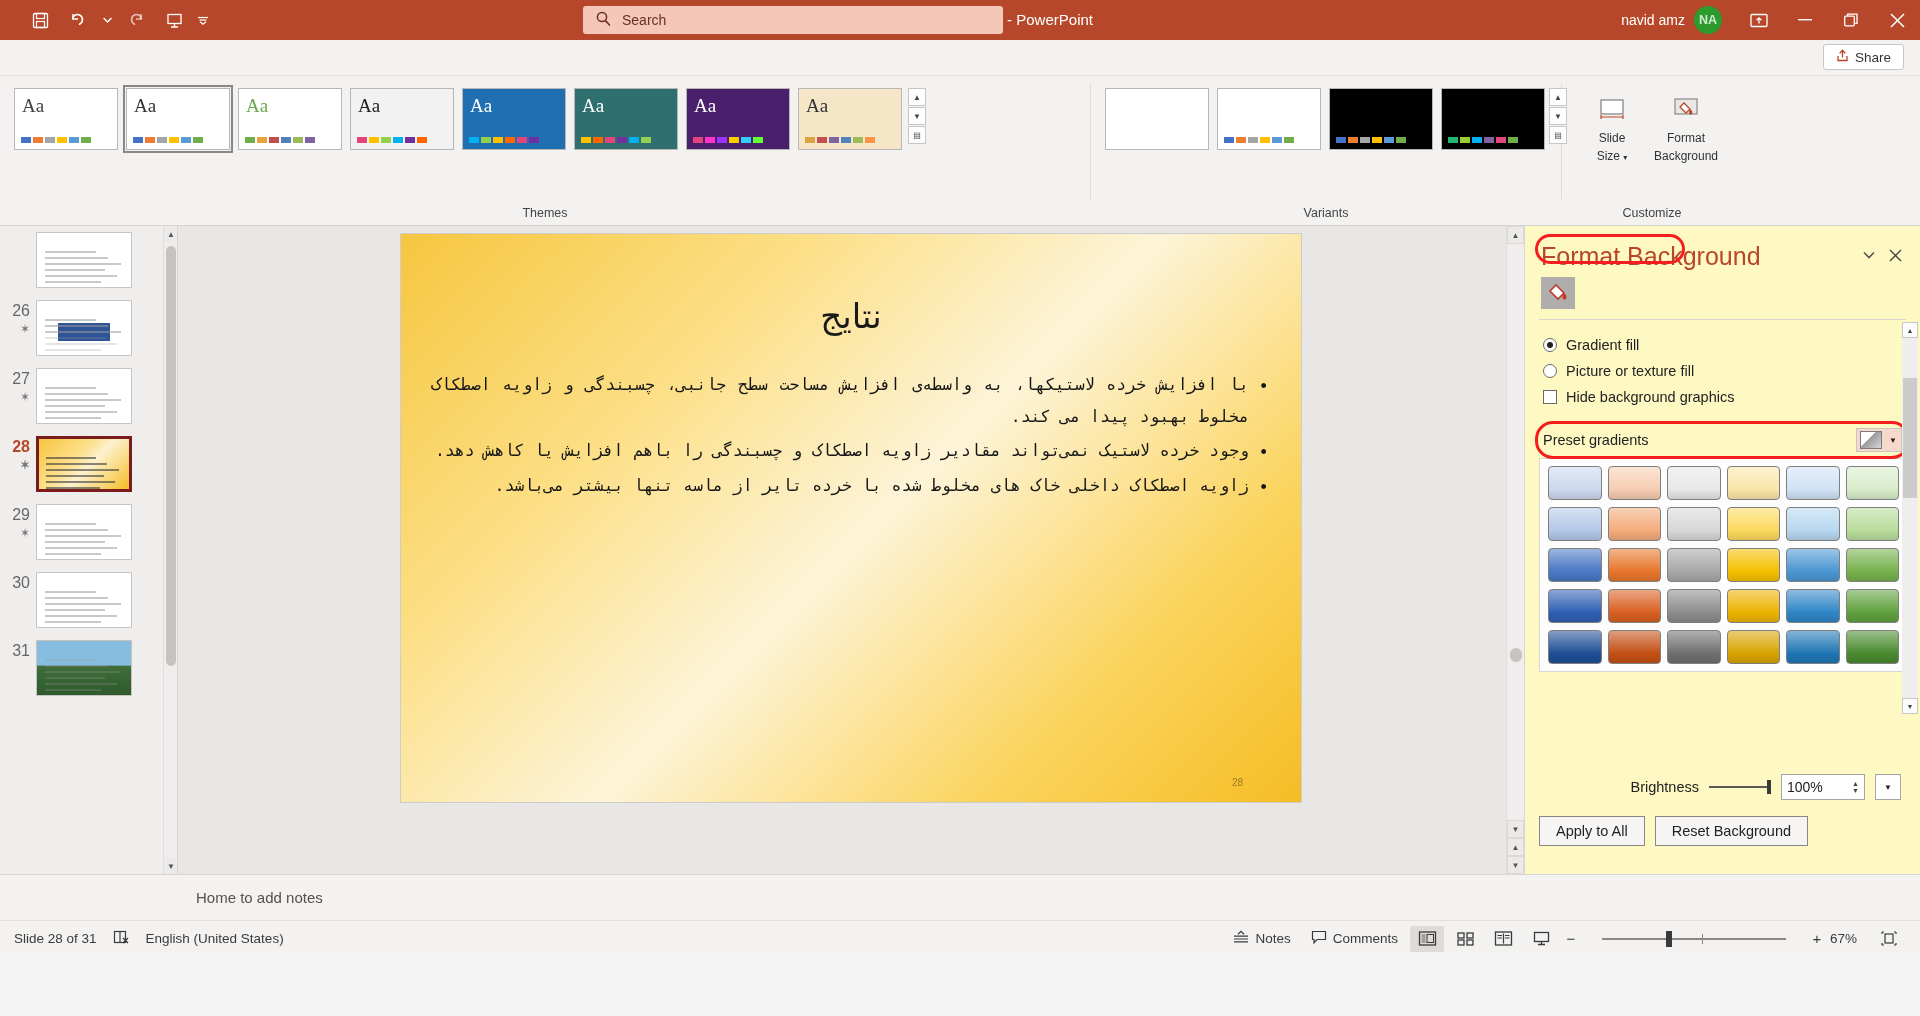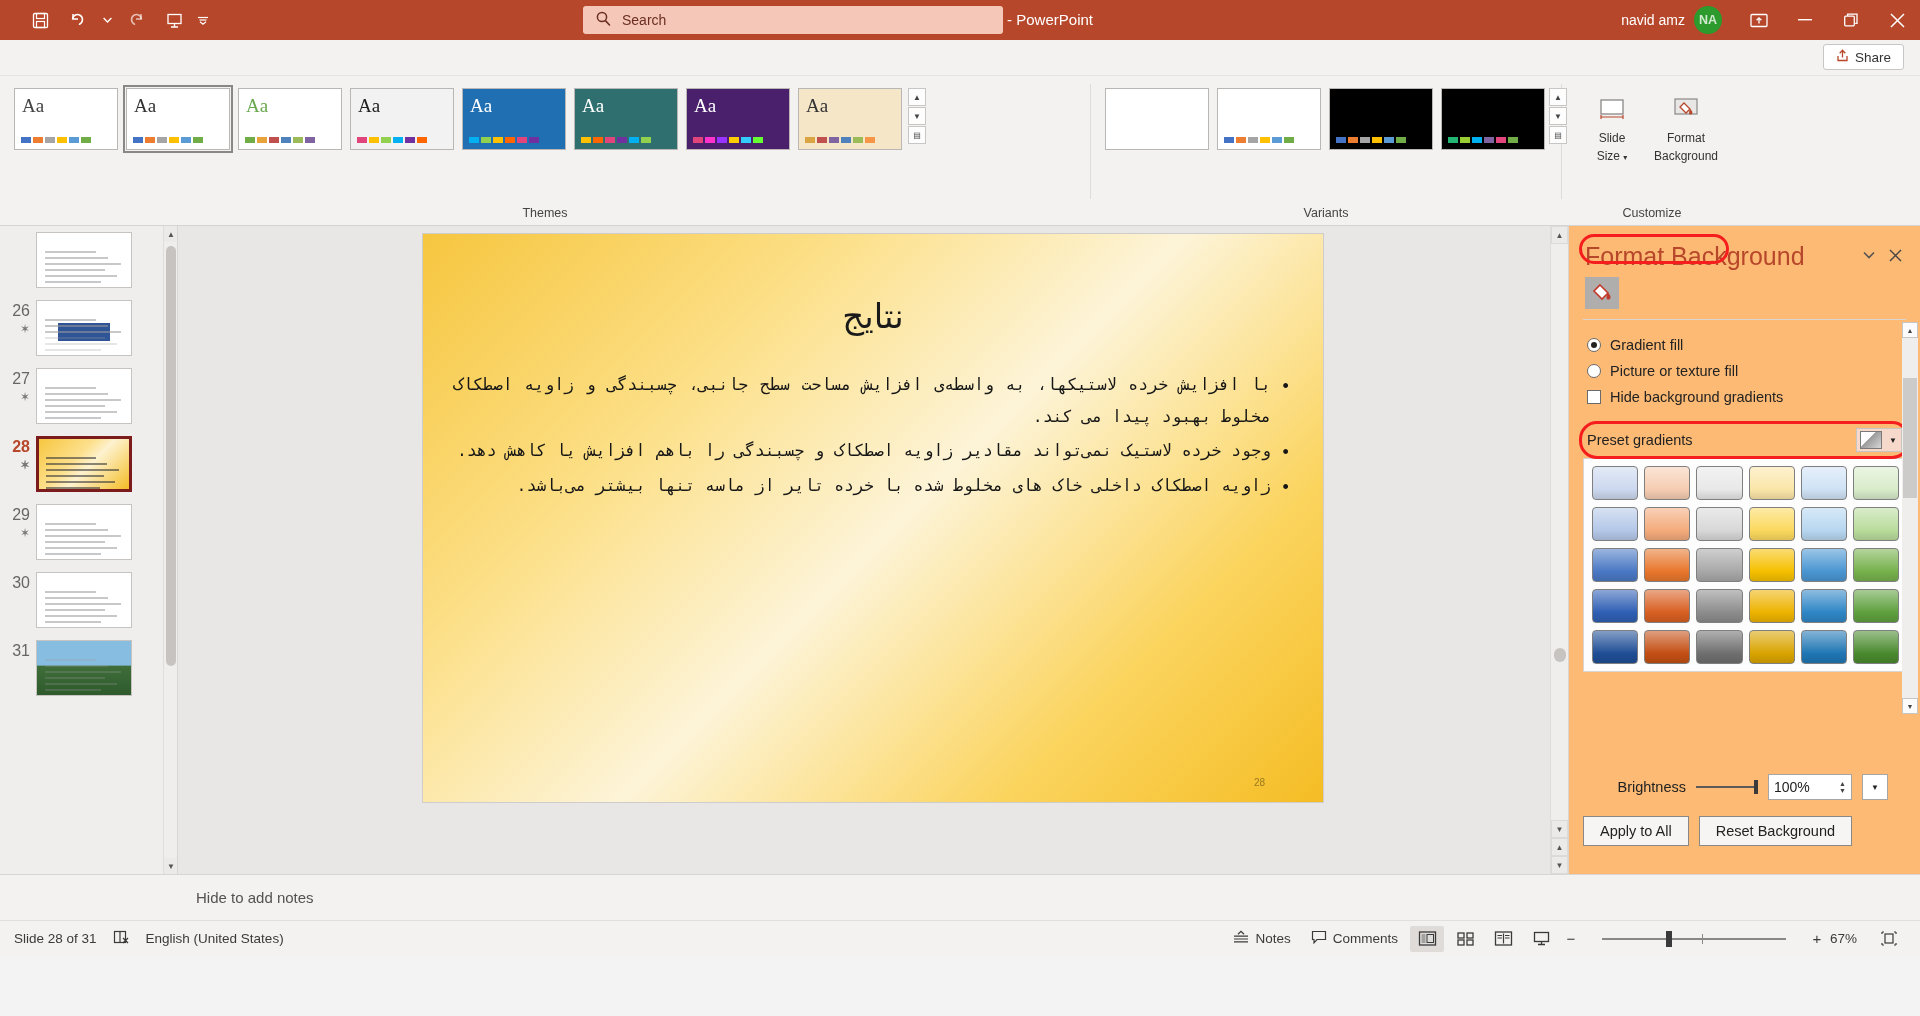--- a/index.html
+++ b/index.html
@@ -113,21 +113,21 @@
     direction:rtl; }
 
   .stage-scroll{ position:absolute; right:0; top:0; width:18px; height:100%; background:#f0eeec;
     border-left:1px solid #ddd; display:flex; flex-direction:column; }
   .ss-btn{ height:18px; display:flex; align-items:center; justify-content:center; font-size:8px;
     color:#555; background:#eceae8; cursor:pointer; border:1px solid #dcd9d7;}
   .ss-track{ flex:1; position:relative; }
   .ss-thumb{ position:absolute; left:3px; width:12px; height:14px; background:#c6c3c1; border-radius:6px; }
 
   
-  .fpane{ width:352px; background:#fdba74; border-left:1px solid #d8d5d2; position:relative;
+  .fpane{ width:396px; background:#fef9c3; border-left:1px solid #d8d5d2; position:relative;
     padding:12px 0 0 0; }
   .fpane-head{ display:flex; align-items:flex-start; padding:4px 12px 0 16px; }
   .fpane-title{ font-size:25px; color:#b7472a; font-weight:400; flex:1;
     font-family:"Liberation Sans", sans-serif; }
   .ic-btn{ width:26px; height:26px; display:flex; align-items:center; justify-content:center;
     cursor:pointer; color:#444; font-size:14px; }
   .fill-icon-row{ padding:6px 0 0 16px; display:flex; }
   .fill-icon{ width:34px; height:32px; background:#b0aeac; display:flex; align-items:center;
     justify-content:center; cursor:pointer; }
   .fill-sep{ height:1px; background:#d8d5d2; margin:10px 14px 0 14px; }
@@ -146,21 +146,21 @@
     height:24px; cursor:pointer; }
   .preset-sq{ width:22px; height:18px; margin:0 3px;
     background:linear-gradient(135deg,#fff 0%, #fff 40%, #9a9a9a 42%, #d8d8d8 100%);
     border:1px solid #7a7a7a; }
   .preset-car{ width:16px; display:flex; align-items:center; justify-content:center; font-size:8px; color:#222; }
 
   .swatches{ margin:4px 12px 0 14px; background:#fdfdfd; border:1px solid #d8d5d2;
     padding:7px 8px; display:grid; grid-template-columns:repeat(6,1fr); gap:7px 6px; }
   .swatches i{ display:block; height:34px; border:1px solid #7f7f7f; border-radius:4px; cursor:pointer; }
 
-  .bright-row{ position:absolute; left:0; right:18px; bottom:74px; display:flex; align-items:center;
+  .bright-row{ position:absolute; left:0; right:5px; bottom:74px; display:flex; align-items:center;
     gap:10px; padding:0 14px 0 0; justify-content:flex-end; font-size:14.5px; color:#222; }
   .slider{ width:62px; height:14px; position:relative; }
   .slider .trk{ position:absolute; top:6px; left:0; right:0; height:2px; background:#5a5a5a; }
   .slider .knob{ position:absolute; right:0; top:0; width:4px; height:14px; background:#3a3a3a; }
   .spin{ width:84px; height:26px; border:1px solid #a8a6a4; background:#fff; display:flex;
     align-items:center; padding:0 5px; font-size:14px; color:#222; }
   .spin .arrows{ margin-left:auto; display:flex; flex-direction:column; font-size:7px; color:#444; line-height:1;}
   .mini-drop{ width:26px; height:26px; border:1px solid #a8a6a4; background:#fff; display:flex;
     align-items:center; justify-content:center; font-size:8px; cursor:pointer; }
   .fbtns{ position:absolute; left:14px; right:14px; bottom:28px; display:flex; gap:10px; }
@@ -644,21 +644,21 @@
         <div class="opt">
           <span class="radio on"></span>
           <span>Gradient fill</span>
         </div>
         <div class="opt">
           <span class="radio"></span>
           <span>Picture or texture fill</span>
         </div>
         <div class="opt">
           <span class="chk"></span>
-          <span>Hide background gradients</span>
+          <span>Hide background graphics</span>
         </div>
       </div>
 
     <div class="preset-row">
       <span>Preset gradients</span>
       <div class="preset-btn">
         <span class="preset-sq"></span>
         <span class="preset-car">▼</span>
       </div>
       <div class="hl-ring" style="left:-8px; right:-8px; top:-5px; bottom:-5px;"></div>
@@ -723,21 +723,21 @@
 
     <div class="fbtns">
       <div class="fbtn">Apply to All</div>
       <div class="fbtn">Reset Background</div>
     </div>
   <div class="hl-ring" style="left: 10px; top: 8px; width: 150px; height: 30px; position: absolute;"></div>
     </div>
 </div>
 
 <div class="notes">
-  <span>Hide to add notes</span>
+  <span>Home to add notes</span>
 </div>
 
 <div class="statusbar">
   <div class="sb-left">
     <span>Slide 28 of 31</span>
     <span>
       <svg width="17" height="17" viewBox="0 0 17 17">
           <rect x="1.5" y="2.5" width="11" height="11" fill="none" stroke="#3a3a3a" stroke-width="1.2"></rect>
           <path d="M7 2.5 L7 13.5" stroke="#3a3a3a" stroke-width="1.2"></path>
           <path d="M10 9 L15 14 M15 9 L10 14" stroke="#3a3a3a" stroke-width="1.3"></path>

